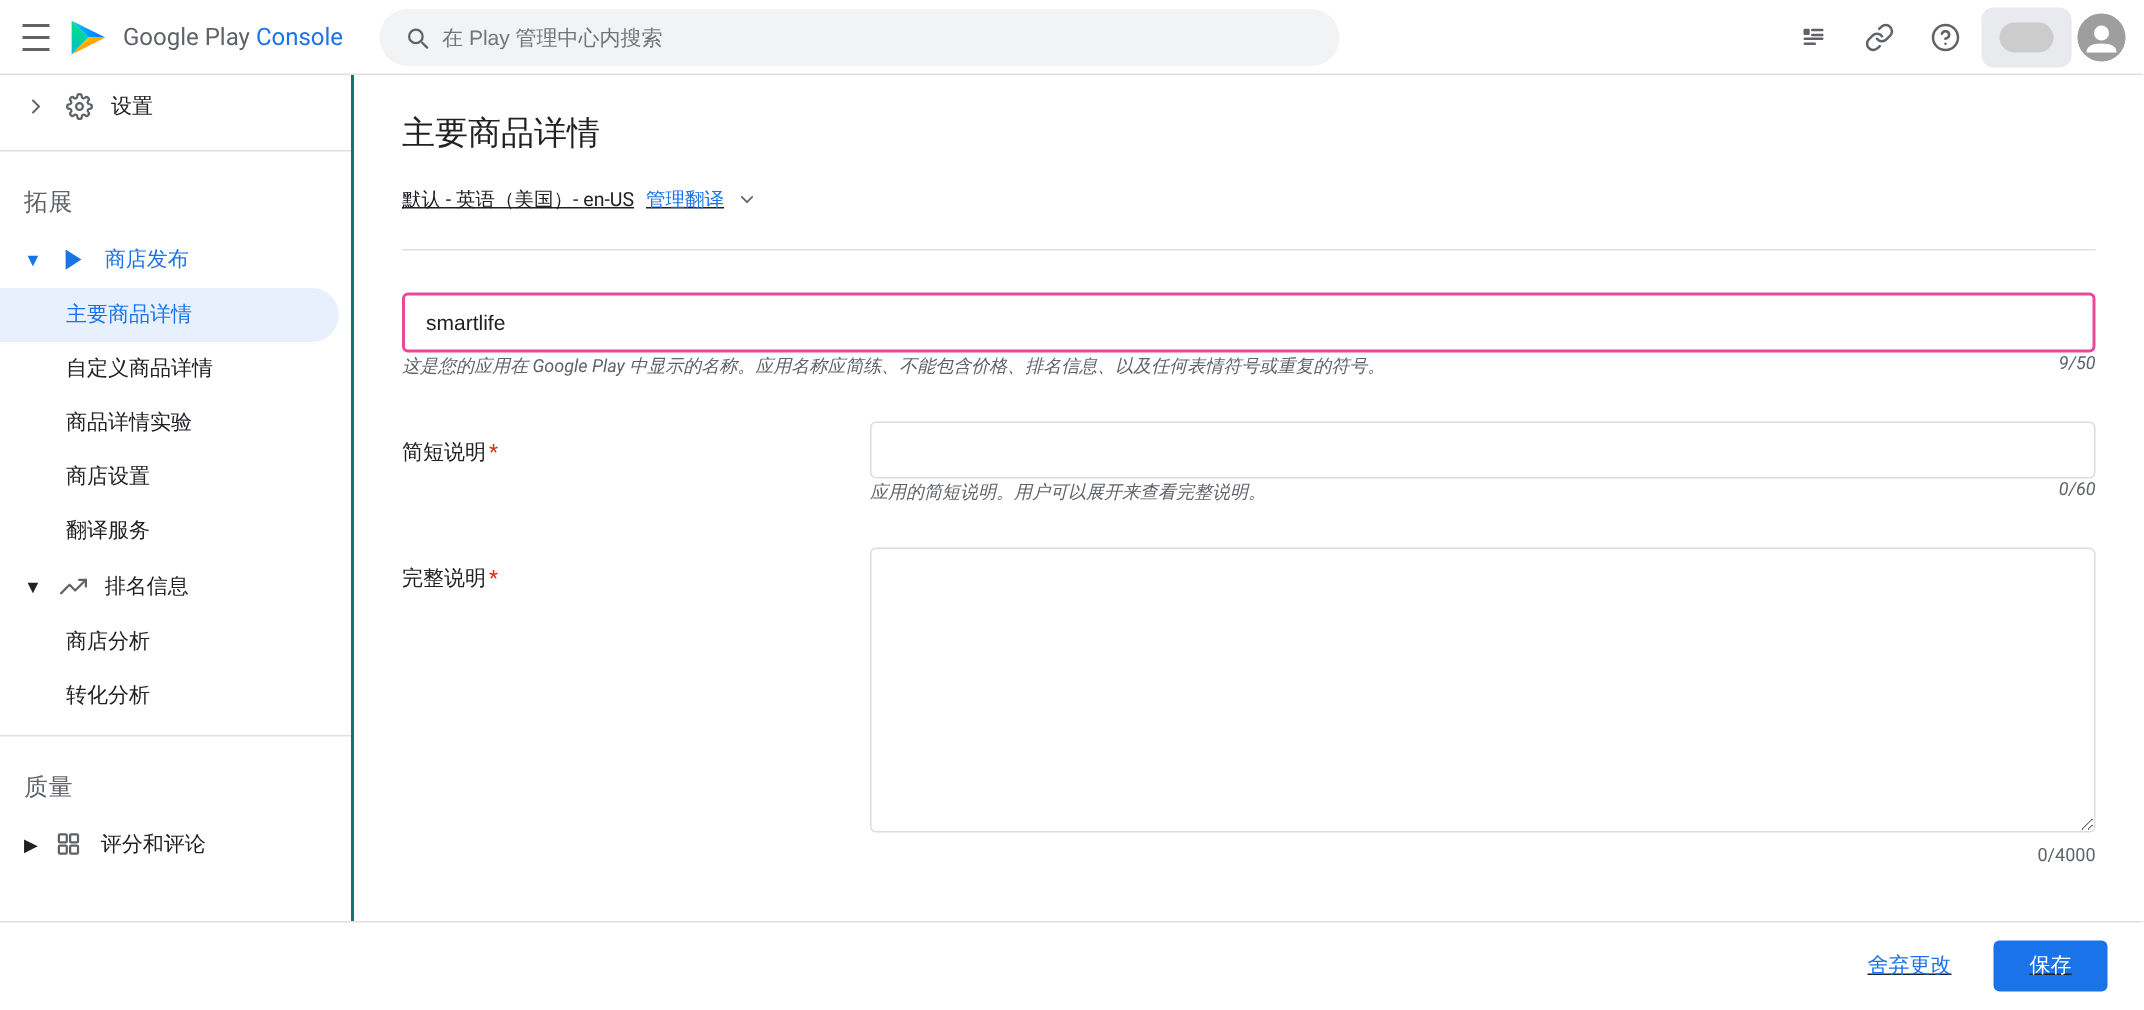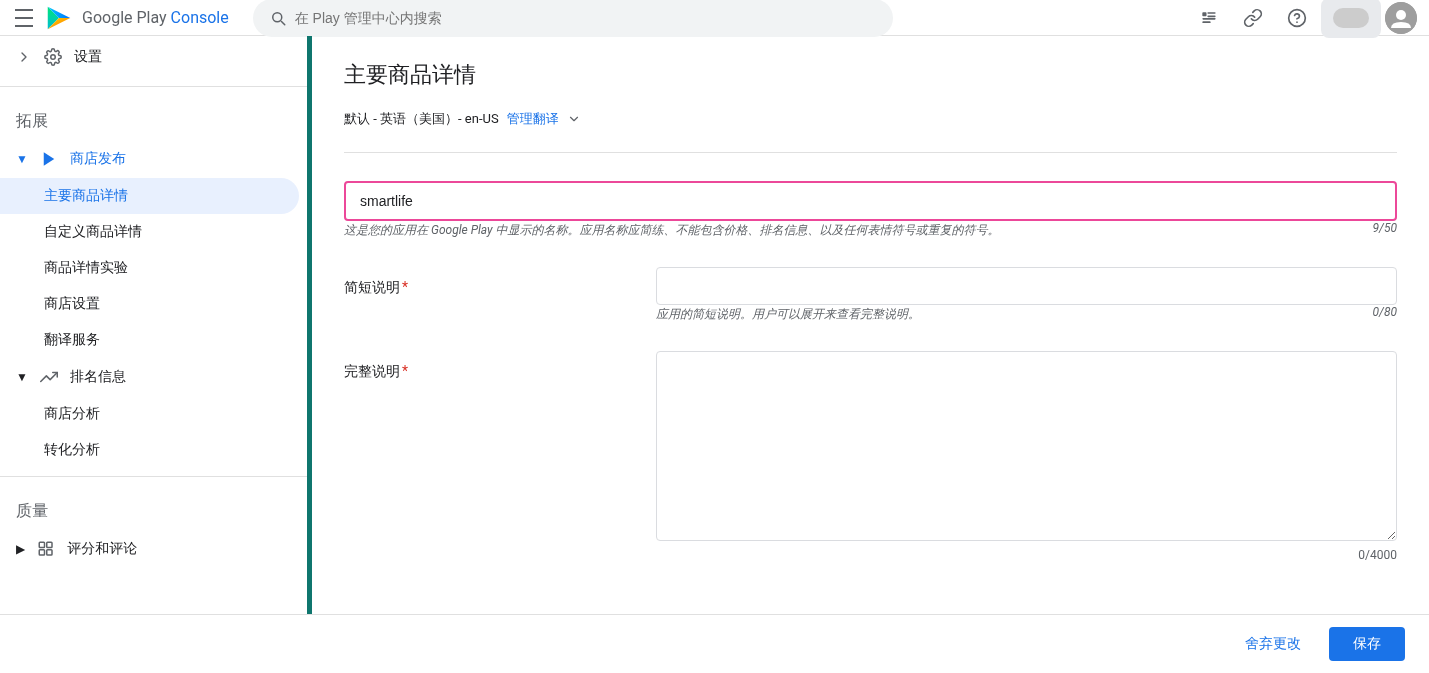--- a/index.html
+++ b/index.html
@@ -1,22 +1,22 @@
 <!DOCTYPE html>
 <html><head>
   <meta charset="utf-8">
   <style>
     * { box-sizing: border-box; margin: 0; padding: 0; }
     body { font-family: 'Roboto', Arial, sans-serif; font-size: 14px; color: #202124; background: #fff; overflow: hidden; height: 673px; width: 1429px; }
 
     
     .app-container { display: flex; flex-direction: column; height: 100%; }
-    .top-bar { display: flex; align-items: center; height: 36px; padding: 0 12px; border-bottom: 1px solid #e0e0e0; background: #fff; flex-shrink: 0; gap: 8px; }
+    .top-bar { display: flex; align-items: center; height: 50px; padding: 0 12px; border-bottom: 1px solid #e0e0e0; background: #fff; flex-shrink: 0; gap: 8px; }
     .main-area { display: flex; flex: 1; overflow: hidden; }
-    .sidebar { width: 312px; flex-shrink: 0; border-right: 5px solid #0f766e; overflow-y: auto; padding-bottom: 16px; }
+    .sidebar { width: 236px; flex-shrink: 0; border-right: 2px solid #0f766e; overflow-y: auto; padding-bottom: 16px; }
     .content { flex: 1; overflow-y: auto; padding: 24px 32px; }
 
     
     .hamburger-icon { width: 24px; height: 24px; display: flex; flex-direction: column; justify-content: space-around; align-items: center; cursor: pointer; flex-shrink: 0; }
     .hamburger-icon span { display: block; width: 18px; height: 2px; background: #5f6368; }
     .logo-area { display: flex; align-items: center; gap: 8px; margin-right: 16px; }
     .logo-text { font-size: 16px; color: #5f6368; }
     .search-bar { flex: 1; max-width: 640px; display: flex; align-items: center; background: #f1f3f4; border-radius: 24px; padding: 0 16px; height: 38px; gap: 8px; }
     .search-bar input { background: transparent; border: none; outline: none; font-size: 14px; color: #202124; flex: 1; }
     .top-bar-actions { display: flex; align-items: center; gap: 4px; margin-left: auto; }
@@ -27,40 +27,40 @@
     .sidebar-settings { display: flex; align-items: center; gap: 12px; padding: 12px 16px; cursor: pointer; color: #202124; }
     .sidebar-divider { height: 1px; background: #e0e0e0; margin: 8px 0; }
     .sidebar-section-label { font-size: 16px; color: #5f6368; font-weight: 500; padding: 16px 16px 8px; letter-spacing: 0.3px; }
     .sidebar-item { display: flex; align-items: center; gap: 12px; padding: 10px 16px; cursor: pointer; color: #202124; font-size: 14px; position: relative; }
     .sidebar-item.parent { font-weight: 500; }
     .sidebar-sub-item { padding: 9px 16px 9px 44px; cursor: pointer; font-size: 14px; color: #202124; }
     .sidebar-sub-item.active { background: #e8f0fe; color: #1a73e8; border-radius: 0 24px 24px 0; margin-right: 8px; font-weight: 500; }
 
     
     .page-title { font-size: 22px; font-weight: 400; color: #202124; margin-bottom: 20px; }
-    .lang-bar { display: flex; align-items: center; gap: 8px; margin-bottom: 24px; font-size: 13px; color: #202124; }
+    .lang-bar { display: flex; align-items: center; gap: 8px; margin-bottom: 24px; font-size: 13px; color: #202124; text-decoration: underline; }
     .lang-bar .manage-translate { color: #1a73e8; cursor: pointer; display: flex; align-items: center; gap: 2px; }
     .content-divider { height: 1px; background: #e0e0e0; margin-bottom: 28px; }
 
     
     .form-row { display: flex; gap: 32px; margin-bottom: 28px; align-items: flex-start; }
     .form-label-col { width: 280px; flex-shrink: 0; padding-top: 12px; }
     .form-label { font-size: 14px; color: #202124; }
     .form-label .required { color: #d93025; margin-left: 2px; }
     .form-field-col { flex: 1; }
     .text-input { width: 100%; border: 2px solid #ec4899; border-radius: 4px; padding: 10px 14px; font-size: 14px; color: #202124; outline: none; background: #fff; }
     .text-input-normal { border: 1px solid #dadce0; }
     .field-helper { display: flex; justify-content: space-between; align-items: flex-start; margin-top: 0; font-style: italic; }
     .field-helper-text { font-size: 12px; color: #5f6368; flex: 1; line-height: 1.5; }
     .field-counter { font-size: 12px; color: #5f6368; margin-left: 8px; white-space: nowrap; }
     .textarea-input { width: 100%; border: 1px solid #dadce0; border-radius: 4px; padding: 10px 14px; font-size: 14px; color: #202124; outline: none; background: #fff; resize: vertical; min-height: 190px; }
     .textarea-counter { text-align: right; font-size: 12px; color: #5f6368; margin-top: 4px; }
 
     
-    .bottom-bar { display: flex; align-items: center; justify-content: flex-end; padding: 12px 24px; border-top: 1px solid #e0e0e0; background: #fff; gap: 12px; flex-shrink: 0; }
+    .bottom-bar { display: flex; align-items: center; justify-content: flex-end; padding: 12px 24px; border-top: 1px solid #e0e0e0; background: #fff; gap: 12px; flex-shrink: 0; text-decoration: underline; }
     .btn-discard { font-size: 14px; color: #1a73e8; background: transparent; border: none; cursor: pointer; padding: 8px 16px; border-radius: 4px; font-weight: 500; }
     .btn-save { font-size: 14px; color: #fff; background: #1a73e8; border: none; cursor: pointer; padding: 8px 24px; border-radius: 4px; font-weight: 500; }
 
     
     .play-logo { width: 30px; height: 30px; }
   </style>
 </head>
 <body>
 
 <div class="app-container">
@@ -237,21 +237,21 @@
       <div class="form-row">
         <div class="form-label-col">
           <span class="form-label">
             <span>简短说明</span><span class="required">*</span>
           </span>
         </div>
         <div class="form-field-col">
           <input type="text" class="text-input text-input-normal" value="" style="">
           <div class="field-helper">
             <span class="field-helper-text">应用的简短说明。用户可以展开来查看完整说明。</span>
-            <span class="field-counter">0/80</span>
+            <span class="field-counter">0/60</span>
           </div>
         </div>
       </div>
 
       <div class="form-row">
         <div class="form-label-col">
           <span class="form-label">
             <span>完整说明</span><span class="required">*</span>
           </span>
         </div>

